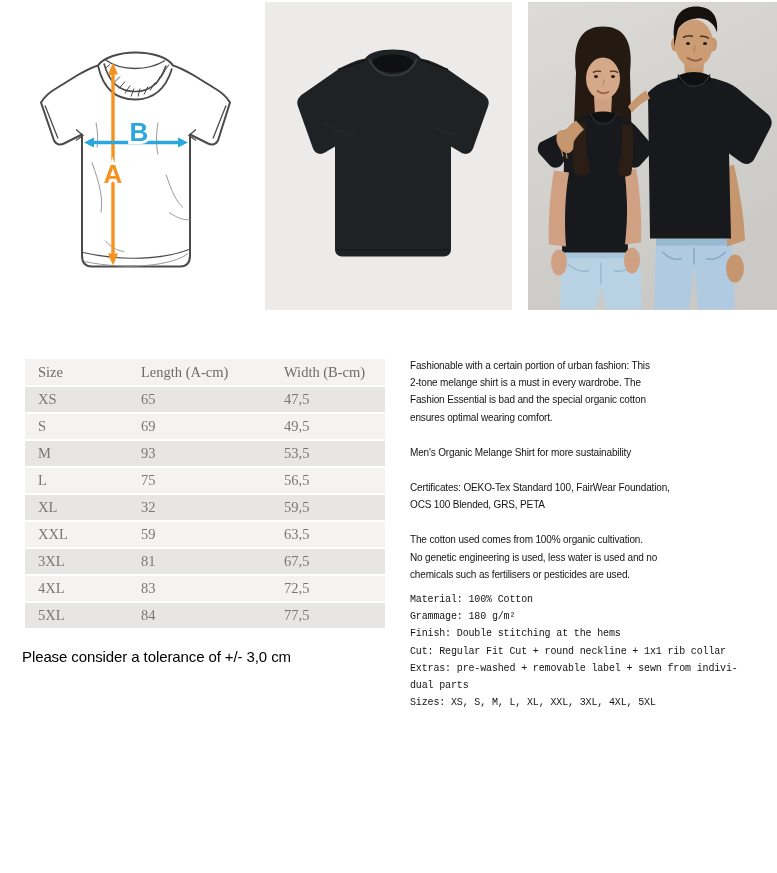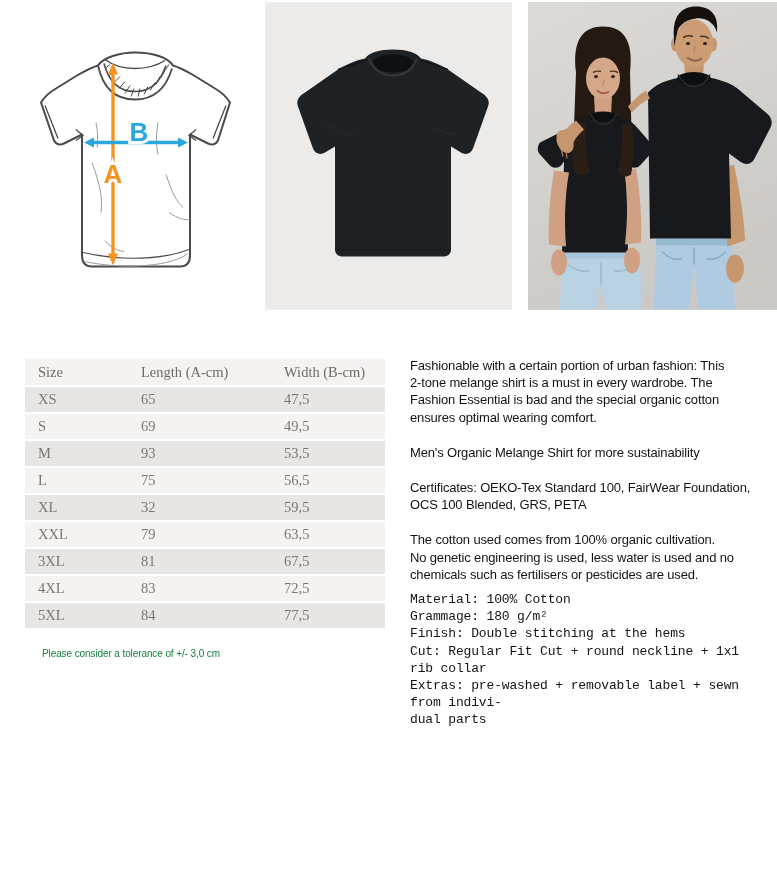--- a/index.html
+++ b/index.html
@@ -28,28 +28,28 @@
     font-size: 14.5px; font-weight: 400;
     white-space: nowrap; overflow: hidden; font-family: Liberation Serif, serif;
   }
   th { background: #F4F3F2; color: #6E6A68; height: 26px; }
   td { color: #7B7673; height: 25px; padding-left: 13px; }
   tbody tr:nth-child(odd)  td { background: #E8E6E5; }
   tbody tr:nth-child(even) td { background: #F4F3F2; }
 
   
   #tolerance-note {
-    position: absolute; left: 42px; top: 648px;
-    font-size: 10px; color: #15803d; letter-spacing: -0.1px;
+    position: absolute; left: 22px; top: 648px;
+    font-size: 15px; color: #000000; letter-spacing: -0.1px;
   }
 
   
   #description {
     position: absolute; left: 410px; top: 357px; width: 348px;
-    font-size: 13px; line-height: 17.2px; color: #141414;
+    font-size: 10px; line-height: 17.2px; color: #141414;
     letter-spacing: -0.15px;
   }
   .para { white-space: pre-line; margin: 0 0 18px 0; }
   .para:last-child { margin-bottom: 8px; }
   .spec-line { white-space: pre-line; font-family: Liberation Mono, monospace; }
 </style>
 </head>
 <body>
 
 <div class="page">
@@ -228,21 +228,21 @@
             <td>75</td>
             <td>56,5</td>
           </tr>
           <tr>
             <td>XL</td>
             <td>32</td>
             <td>59,5</td>
           </tr>
           <tr>
             <td>XXL</td>
-            <td>79</td>
+            <td>59</td>
             <td>63,5</td>
           </tr>
           <tr>
             <td>3XL</td>
             <td>81</td>
             <td>67,5</td>
           </tr>
           <tr>
             <td>4XL</td>
             <td>83</td>
@@ -272,16 +272,17 @@
 No genetic engineering is used, less water is used and no
 chemicals such as fertilisers or pesticides are used.</div>
       </div>
     <div>
         <div class="spec-line">Material: 100% Cotton</div>
         <div class="spec-line">Grammage: 180 g/m²</div>
         <div class="spec-line">Finish: Double stitching at the hems</div>
         <div class="spec-line">Cut: Regular Fit Cut + round neckline + 1x1 rib collar</div>
         <div class="spec-line">Extras: pre-washed + removable label + sewn from indivi-
 dual parts</div>
+        <div class="spec-line">Sizes: XS, S, M, L, XL, XXL, 3XL, 4XL, 5XL</div>
       </div>
   </div>
 
 </div>
 
 </body></html>

